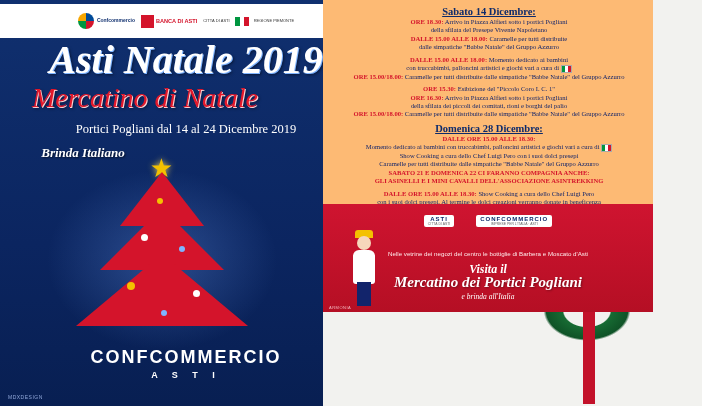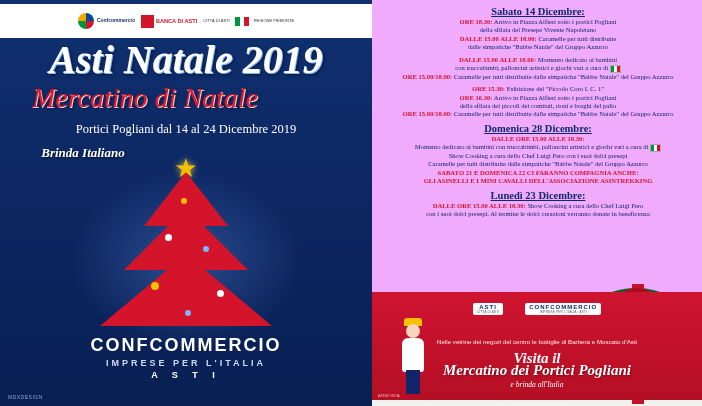--- a/index.html
+++ b/index.html
@@ -10,21 +10,21 @@
     overflow:hidden;
   }
   .poster{
     position:relative;
     width:702px;height:406px;
     display:flex;
   }
   
   .left{
     position:relative;
-    width:372px;height:406px;
+    width:323px;height:406px;
     background:#0d2a6b;
     background:linear-gradient(180deg,#10306f 0%,#0b2560 60%,#081f52 100%);
     overflow:hidden;
     color:#fff;
   }
   .logobar{
     position:absolute;top:4px;left:0;width:372px;height:34px;
     background:#ffffff;
     display:flex;align-items:center;justify-content:center;gap:6px;
     padding:2px 4px;box-sizing:border-box;
@@ -109,21 +109,21 @@
   .bottomlogo .bl3{
     font-family:"Liberation Sans",sans-serif;font-weight:bold;
     font-size:9px;letter-spacing:6px;color:#ffffff;margin-top:2px;
   }
   .credit{
     position:absolute;left:8px;bottom:6px;
     font-family:"Liberation Sans",sans-serif;font-size:5px;color:#8fa6d8;letter-spacing:.5px;
   }
   
   .right{
-    position:relative;width:330px;height:400px;background:#f0abfc;
+    position:relative;width:330px;height:312px;background:#fdba74;
     box-sizing:border-box;padding:6px 8px 16px 10px;
   }
   .sect{margin-bottom:4px;}
   .sect h3{
     margin:0 0 1px 0;text-align:center;font-size:10.5px;font-weight:bold;
     color:#0d2a6b;font-family:"Liberation Serif",serif;
     text-decoration:underline;
   }
   .line{font-size:6.6px;line-height:1.28;color:#12246b;text-align:center;margin:0;}
   .line .hour{color:#d4142b;font-weight:bold;}
@@ -151,21 +151,21 @@
     font-family:"Liberation Serif",serif;font-weight:bold;font-style:italic;
     font-size:12px;color:#ffffff;
   }
   .banner .b-sub{
     position:absolute;top:46px;left:0;width:330px;text-align:center;
     font-size:6.2px;color:#ffe9ea;font-family:"Liberation Sans",sans-serif;
   }
   .banner .b-big1{
     position:absolute;top:58px;left:0;width:330px;text-align:center;
     font-family:"Liberation Serif",serif;font-weight:bold;font-style:italic;
-    font-size:15px;color:#ffffff;
+    font-size:12px;color:#ffffff;
   }
   .banner .b-big2{
     position:absolute;top:70px;left:0;width:330px;text-align:center;
     font-family:"Liberation Serif",serif;font-weight:bold;font-style:italic;
     font-size:15px;color:#ffffff;text-shadow:1px 1px 2px rgba(0,0,0,.35);
   }
   .banner .b-big3{
     position:absolute;top:88px;left:0;width:330px;text-align:center;
     font-family:"Liberation Serif",serif;font-style:italic;
     font-size:7.5px;color:#ffffff;
@@ -236,21 +236,20 @@
       <span class="orn" style="left:120px;top:48px;width:6px;height:6px;background:#f4c100;"></span>
       <span class="orn" style="left:104px;top:84px;width:7px;height:7px;background:#ffffff;"></span>
       <span class="orn" style="left:142px;top:96px;width:6px;height:6px;background:#7fb4ff;"></span>
       <span class="orn" style="left:90px;top:132px;width:8px;height:8px;background:#f4c100;"></span>
       <span class="orn" style="left:156px;top:140px;width:7px;height:7px;background:#ffffff;"></span>
       <span class="orn" style="left:124px;top:160px;width:6px;height:6px;background:#7fb4ff;"></span>
     </div>
 
     <div class="bottomlogo">
       <div class="bl1">CONFCOMMERCIO</div>
-      <div class="bl2">IMPRESE PER L'ITALIA</div>
       <div class="bl3">A S T I</div>
     </div>
 
     <div class="credit">MDXDESIGN</div>
   </div>
 
   <div class="right">
 
     <div class="sect">
       <h3>Sabato 14 Dicembre:</h3>
@@ -277,21 +276,20 @@
       <h3>Domenica 28 Dicembre:</h3>
       <p class="line"><span class="hour">DALLE ORE 15.00 ALLE 18.30:</span></p>
       <p class="line"><span class="blue">Momento dedicato ai bambini con truccabimbi, palloncini artistici e giochi vari a cura di</span> <span class="emoji-flag"></span></p>
       <p class="line"><span class="blue">Show Cooking a cura dello Chef Luigi Pero con i suoi dolci presepi</span></p>
       <p class="line"><span class="blue">Caramelle per tutti distribuite dalle simpatiche "Babbe Natale" del Gruppo Azzurro</span></p>
       <p class="red-strong">SABATO 21 E DOMENICA 22 CI FARANNO COMPAGNIA ANCHE:</p>
       <p class="red-strong">GLI ASINELLI E I MINI CAVALLI DELL'ASSOCIAZIONE ASINTREKKING</p>
     </div>
 
     <div class="sect">
-      <h3>Lunedì 23 Dicembre:</h3>
       <p class="line"><span class="hour">DALLE ORE 15.00 ALLE 18.30:</span><span class="blue"> Show Cooking a cura dello Chef Luigi Pero</span></p>
       <p class="line"><span class="blue">con i suoi dolci presepi. Al termine le dolci creazioni verranno donate in beneficenza</span></p>
     </div>
 
     <div class="wreath"></div>
     <div class="ribbon-v"></div>
     <div class="ribbon-h"></div>
     <div class="bow"></div>
 
     <div class="banner">

